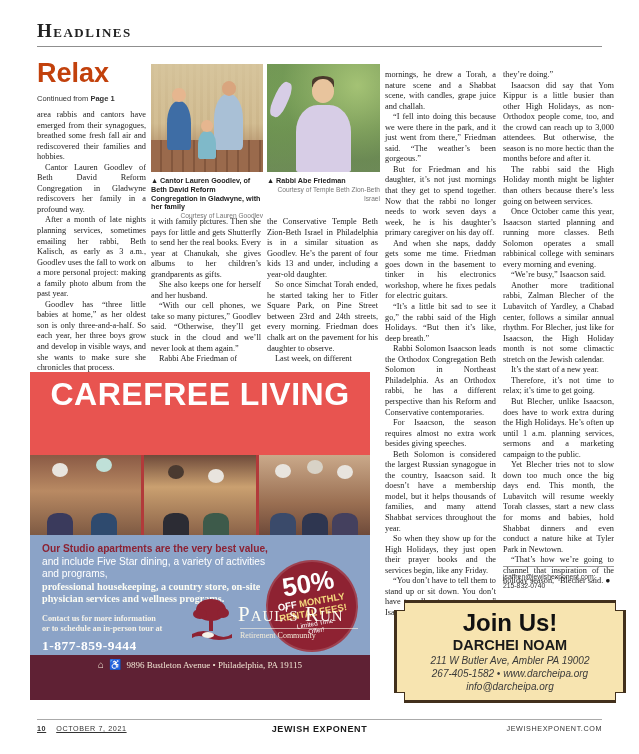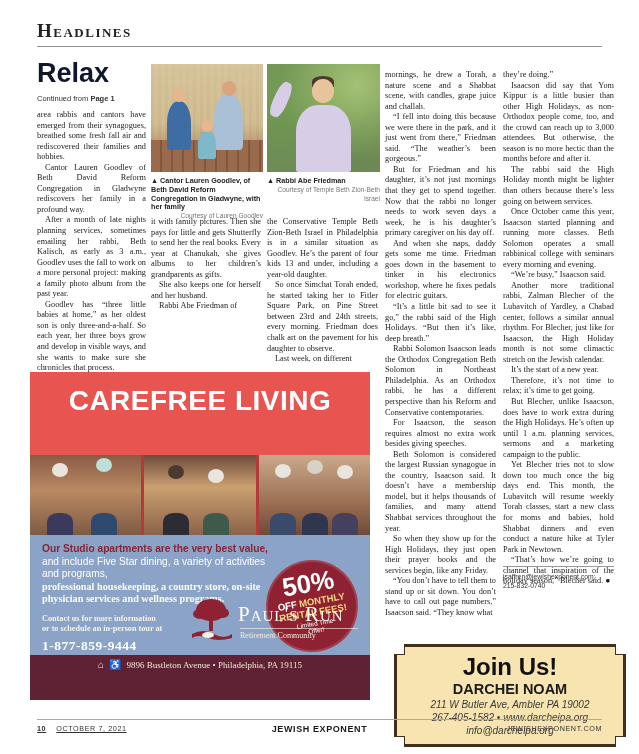--- a/index.html
+++ b/index.html
@@ -9,21 +9,21 @@
     font-family:"Liberation Serif", serif; color:#1a1a1a; overflow:hidden;
     margin:0 auto;
   }
   
   .masthead { position:absolute; left:37px; top:20px; font-family:"Liberation Serif",serif;
     font-variant:small-caps; font-weight:700; font-size:19px; letter-spacing:1.5px; color:#222; }
   .masthead-rule { position:absolute; left:37px; top:46px; width:565px; height:1px; background:#8f8f8f; }
 
   
   .article-title { position:absolute; left:37px; top:58px; font-family:"Liberation Sans",sans-serif;
-    font-weight:700; font-size:27px; color:#0f172a; letter-spacing:0; }
+    font-weight:700; font-size:27px; color:#c2410c; letter-spacing:0; }
   .continued { position:absolute; left:37px; top:94px; font-family:"Liberation Sans",sans-serif;
     font-size:7.5px; color:#333; }
   .continued b { font-weight:700; }
 
   
   .col { position:absolute; font-size:8.3px; line-height:10.55px; text-align:justify; color:#1c1c1c; }
   .col p { text-indent:8px; }
   .col p:first-child { text-indent:0; }
   .col1 { left:37px;  top:110px; width:109px; height:264px; }
   .col2 { left:151px; top:217px; width:110px; height:158px; }
@@ -69,21 +69,21 @@
 
   
   .tag-rule { position:absolute; left:503px; top:566px; width:111px; height:1px; background:#999; }
   .tagline { position:absolute; left:503px; top:572px; width:120px;
     font-family:"Liberation Sans",sans-serif; font-size:6.8px; line-height:9px; color:#333; }
 
   
   .ad-pr { position:absolute; left:30px; top:372px; width:340px; height:328px; background:#e85450; }
   .ad-banner { position:absolute; left:0; top:0; width:100%; height:83px; background:#e85450;
     font-family:"Liberation Sans",sans-serif; font-weight:800; text-align:center; letter-spacing:.5px; }
-  .ad-banner .l1 { padding-top:13px; font-size:28px; color:#ffffff; line-height:32px; }
+  .ad-banner .l1 { padding-top:6px; font-size:32px; color:#ffffff; line-height:32px; }
   .ad-banner .l2 { font-size:28px; color:#f9e87e; line-height:32px;margin-top:48px; }
   .ad-photos { position:absolute; left:0; top:83px; width:100%; height:80px; display:flex; gap:3px; background:#b23a3a; }
   .ad-photo { flex:1; position:relative; overflow:hidden; }
   .ap1 { background:linear-gradient(180deg,#8a5a45 0%,#b98a63 45%,#7e5a43 100%); }
   .ap2 { background:linear-gradient(180deg,#6e4a3a 0%,#caa070 40%,#8a6248 100%); }
   .ap3 { background:linear-gradient(180deg,#caa98a 0%,#9a6f52 60%,#6e4a3a 100%); }
   .whitehair { position:absolute; width:16px; height:14px; border-radius:50%; background:#e8e4de; }
   .torso { position:absolute; width:26px; height:22px; border-radius:40% 40% 0 0; background:#3a3a5c; bottom:0; }
   .torso.f { background:#2e4a6e; }
   .ad-blue { position:absolute; left:0; top:163px; width:100%; height:120px; background:#8ba3c7;
@@ -113,21 +113,21 @@
     font-size:8px; color:#f3ecd9; border-top:1px solid rgba(250,245,230,.6); padding-top:2px; width:118px; }
   .ad-bar { position:absolute; left:0; top:283px; width:100%; height:45px; background:#5f2134; }
   .ad-bar-inner { position:absolute; left:0; top:0; width:100%; height:20px; display:flex; align-items:center;
     justify-content:center; gap:5px; color:#f1e6d4; font-family:"Liberation Serif",serif; font-size:9px; }
   .ad-bar-inner .ico { font-size:10px; line-height:10px; color:#f1e6d4; }
 
   
   .ad-dn { position:absolute; left:394px; top:600px; width:232px; height:103px; background:#42301c;
     clip-path:polygon(0 10px,10px 10px,10px 0,calc(100% - 10px) 0,calc(100% - 10px) 10px,100% 10px,
       100% calc(100% - 10px),calc(100% - 10px) calc(100% - 10px),calc(100% - 10px) 100%,
-      10px 100%,10px calc(100% - 10px),0 calc(100% - 10px));margin-top:44px; }
+      10px 100%,10px calc(100% - 10px),0 calc(100% - 10px)); }
   .ad-dn-inner { position:absolute; left:3px; top:3px; right:3px; bottom:3px; background:#f7e4b0;
     clip-path:polygon(0 8px,8px 8px,8px 0,calc(100% - 8px) 0,calc(100% - 8px) 8px,100% 8px,
       100% calc(100% - 8px),calc(100% - 8px) calc(100% - 8px),calc(100% - 8px) 100%,
       8px 100%,8px calc(100% - 8px),0 calc(100% - 8px));
     text-align:center; font-family:"Liberation Sans",sans-serif; padding-top:7px; }
   .dn-title { font-size:24px; font-weight:800; color:#111; line-height:26px; }
   .dn-name { font-size:14.5px; font-weight:800; color:#1a1a1a; line-height:18px; }
   .dn-line { font-size:10px; color:#3a3a3a; line-height:13px;font-style:italic; }
 
   
@@ -179,20 +179,21 @@
     <div class="credit">Courtesy of Lauren Goodlev</div>
   </div>
   <div class="caption cap2">
     <span>▲</span><span> Rabbi Abe Friedman</span>
     <div class="credit">Courtesy of Temple Beth Zion-Beth Israel</div>
   </div>
 
   <div class="col col2">
       <p>it with family pictures. Then she pays for little and gets Shutterfly to send her the real books. Every year at Chanukah, she gives albums to her children’s grandparents as gifts.</p>
       <p>She also keeps one for herself and her husband.</p>
+      <p>“With our cell phones, we take so many pictures,” Goodlev said. “Otherwise, they’ll get stuck in the cloud and we’ll never look at them again.”</p>
       <p>Rabbi Abe Friedman of</p>
     </div>
   <div class="col col3">
       <p>the Conservative Temple Beth Zion-Beth Israel in Philadelphia is in a similar situation as Goodlev. He’s the parent of four kids 13 and under, including a year-old daughter.</p>
       <p>So once Simchat Torah ended, he started taking her to Fitler Square Park, on Pine Street between 23rd and 24th streets, every morning. Friedman does chalk art on the pavement for his daughter to observe.</p>
       <p>Last week, on different</p>
     </div>
   <div class="col col4">
       <p>mornings, he drew a Torah, a nature scene and a Shabbat scene, with candles, grape juice and challah.</p>
       <p>“I fell into doing this because we were there in the park, and it just went from there,” Friedman said. “The weather’s been gorgeous.”</p>

